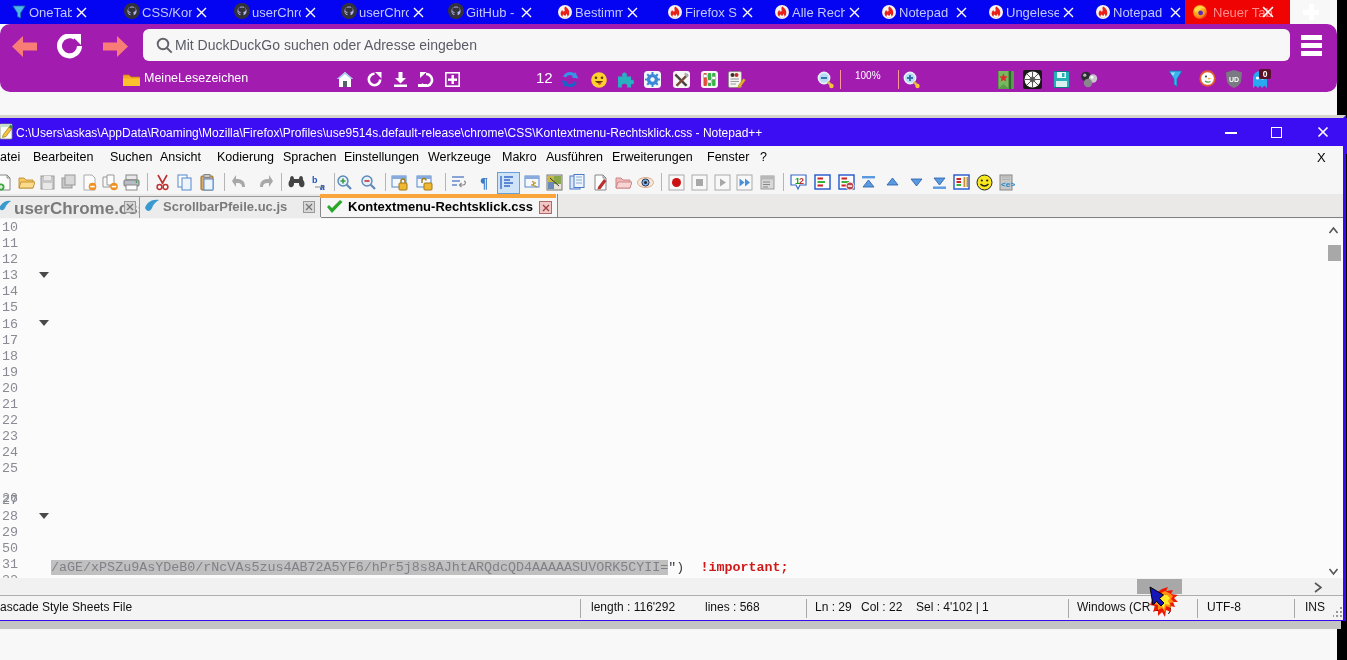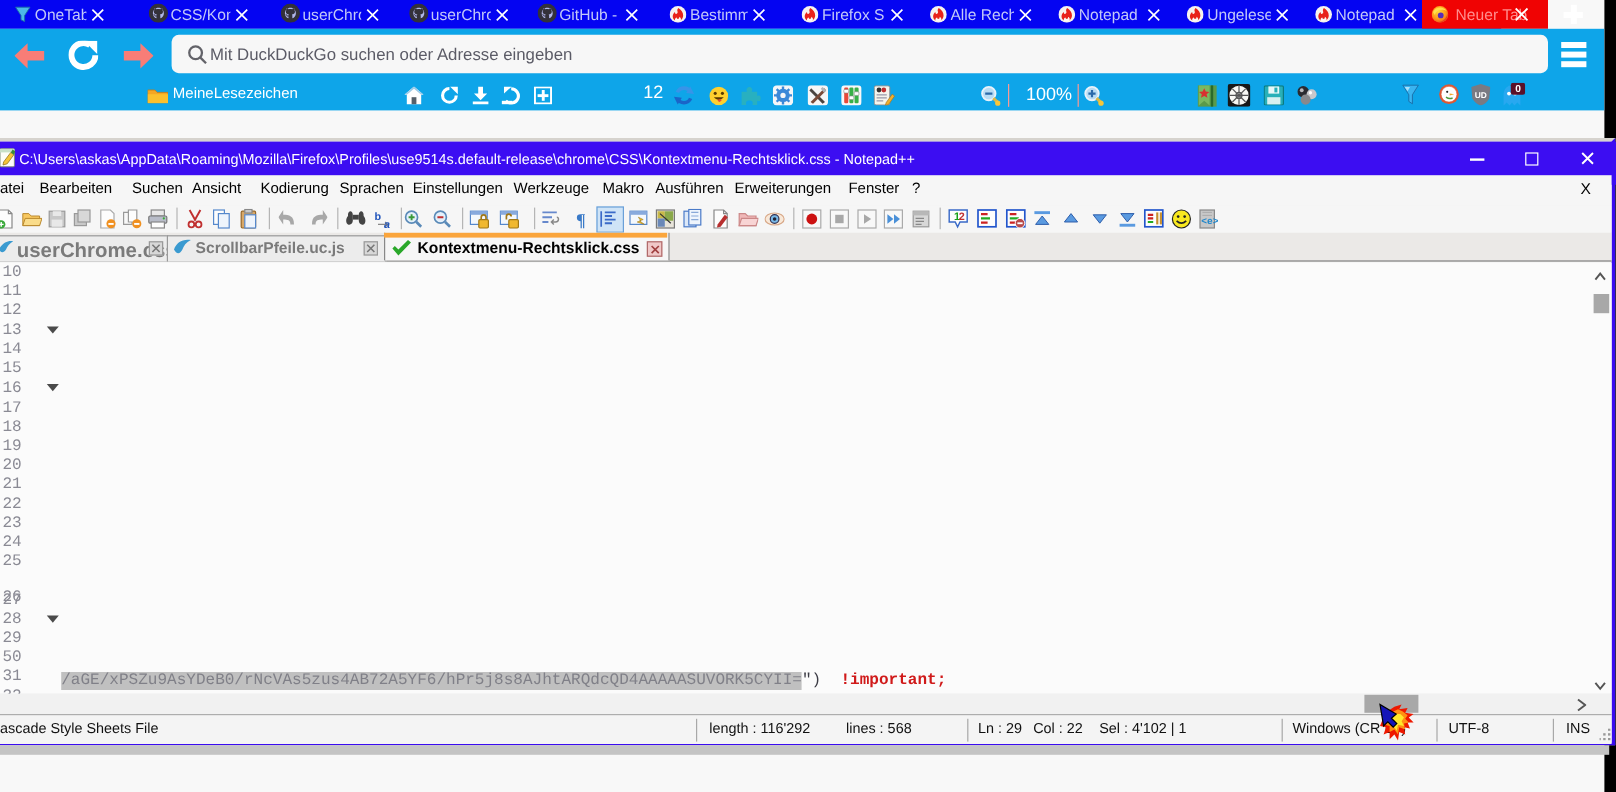--- a/index.html
+++ b/index.html
@@ -2,21 +2,21 @@
 <html><head>
 <meta charset="utf-8">
 <style>
   html,body{margin:0;padding:0;background:#000;}
   body{width:1347px;height:660px;position:relative;overflow:hidden;
        font-family:"Liberation Sans",sans-serif;}
   .abs{position:absolute;}
   #ff{position:absolute;left:0;top:0;width:1337px;height:660px;background:#f8f8f8;overflow:hidden;}
   #tabbar{position:absolute;left:0;top:0;width:1251px;height:24px;background:#0404f2;}
   .ftt{position:absolute;top:4.5px;font-size:13px;color:#c2c8f8;white-space:nowrap;overflow:hidden;}
-  #redbar{position:absolute;left:0;top:24px;width:1337px;height:68px;background:#0ea5e9;}
+  #redbar{position:absolute;left:0;top:24px;width:1337px;height:68px;background:#a21caf;border-radius:10px;}
   #urlbar{position:absolute;left:143px;top:5px;width:1147px;height:32px;background:#f7f7f7;border-radius:6px;}
   #urltext{position:absolute;left:32px;top:7.5px;font-size:14px;color:#5b5b66;}
   #npp{position:absolute;left:0px;top:115px;width:1343px;height:500.5px;background:#f6f6f6;
        border-top:3px solid #d6d3ce;border-right:3px solid #3a0bf0;border-bottom:2.5px solid #3a0bf0;}
   #ntitle{position:absolute;left:0;top:0;width:100%;height:36px;background:#3c0df2;color:#fff;padding-left:17px;}
   #nmenu{position:absolute;left:0;top:28px;width:100%;height:25px;background:#f6f6f6;color:#000;font-size:12.5px;}
   #nmenu span{position:absolute;top:4px;}
   #ntools{position:absolute;left:0;top:53px;width:100%;height:23px;background:#f6f6f6;}
   .tdv{position:absolute;top:2px;width:1px;height:18px;background:#b5b5b5;}
   #ndtabs{position:absolute;left:0;top:76px;width:100%;height:23px;background:#ebe9e7;border-bottom:1.5px solid #808080;}
@@ -258,21 +258,21 @@
         </g>
         <path d="M10.5 14.5 L15.5 7.5 L17.5 9 L12.5 16 L9.8 16.8 Z" fill="#f0b030" stroke="#a87820" stroke-width="0.6"></path>
       </svg>
 <svg class="abs" style="left:817px;top:7px;" width="17" height="18" viewBox="0 0 17 18">
         <circle cx="7" cy="7" r="5.6" fill="#b8dcf4" stroke="#e8f2fa" stroke-width="1.6"></circle>
         <line x1="4" y1="7" x2="10" y2="7" stroke="#2a6aaa" stroke-width="1.8"></line>
         <line x1="10.8" y1="10.8" x2="14.5" y2="14.5" stroke="#d8b84a" stroke-width="2.6"></line>
         <circle cx="14.5" cy="15" r="2.2" fill="#f5c63a"></circle>
       </svg>
 <div class="abs" style="left:840px;top:6px;width:1px;height:19px;background:#fa9a94;"></div>
-<div class="abs" style="left:855px;top:6px;font-size:15px;color:#fff;text-align:right;">100%</div>
+<div class="abs" style="left:855px;top:6px;font-size:10px;color:#fff;text-align:right;">100%</div>
 <div class="abs" style="left:898px;top:6px;width:1px;height:19px;background:#fa9a94;"></div>
 <svg class="abs" style="left:903px;top:7px;" width="17" height="18" viewBox="0 0 17 18">
         <circle cx="7" cy="7" r="5.6" fill="#b8dcf4" stroke="#e8f2fa" stroke-width="1.6"></circle>
         <line x1="4" y1="7" x2="10" y2="7" stroke="#2a6aaa" stroke-width="1.8"></line>
         <line x1="7" y1="4" x2="7" y2="10" stroke="#2a6aaa" stroke-width="1.8"></line>
         <line x1="10.8" y1="10.8" x2="14.5" y2="14.5" stroke="#d8b84a" stroke-width="2.6"></line>
         <circle cx="14.5" cy="15" r="2.2" fill="#f5c63a"></circle>
       </svg>
 <svg class="abs" style="left:998px;top:7px;" width="16" height="18" viewBox="0 0 16 18">
         <rect x="0" y="0" width="16" height="18" fill="#5a9a4a"></rect>

